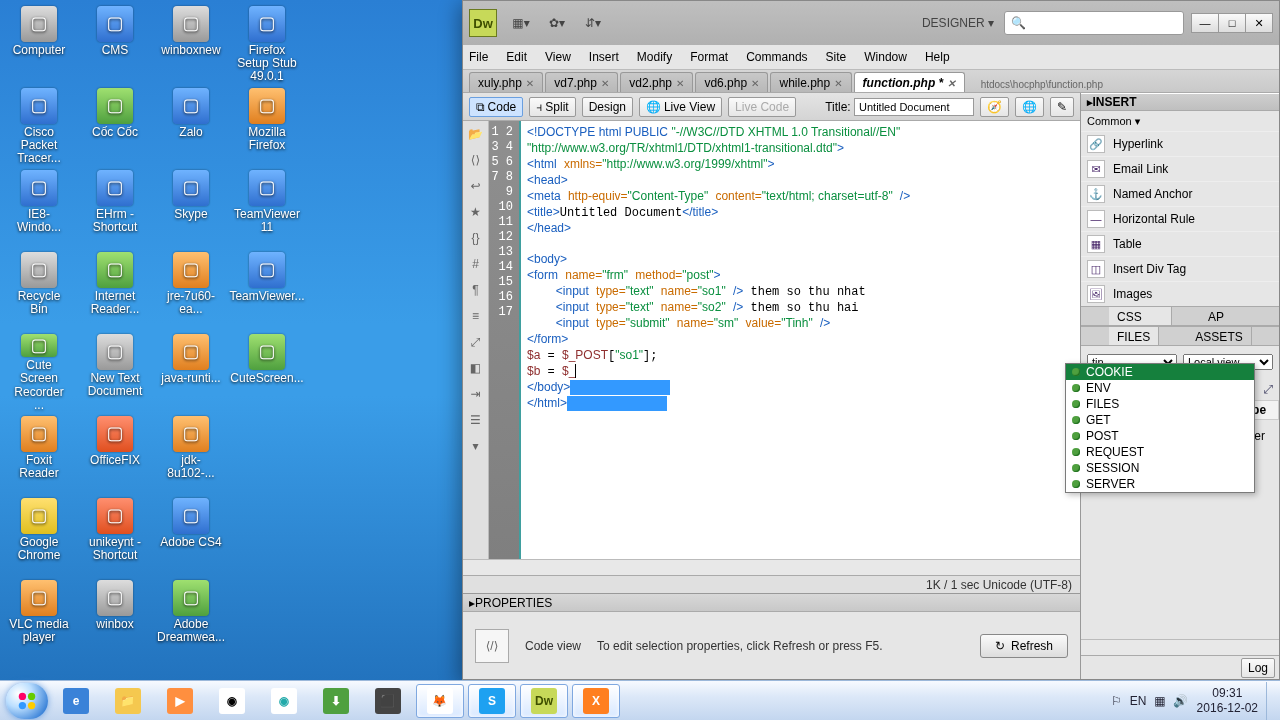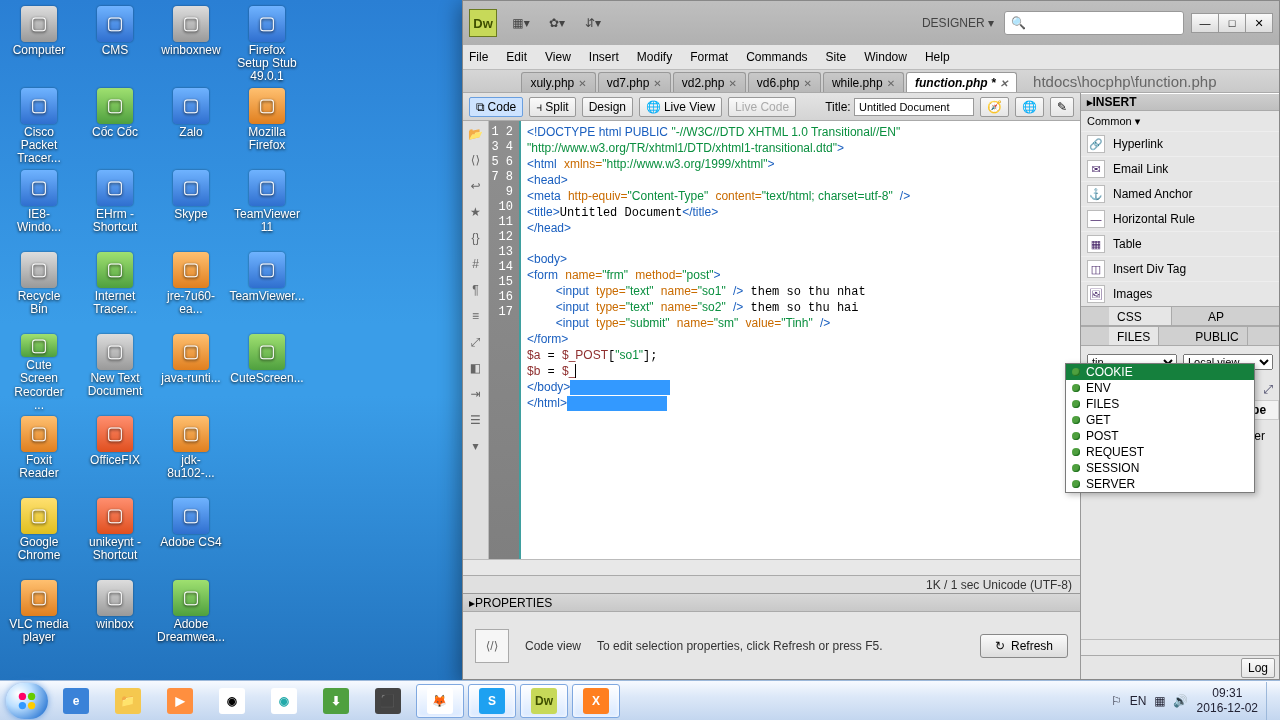--- a/index.html
+++ b/index.html
@@ -24,24 +24,24 @@
 .dw-logo { width: 28px; height: 28px; background: #c7d959; border:1px solid #6a7a1f; display:flex; align-items:center; justify-content:center; font-weight:bold; color:#3f4f00; font-size:13px; }
 .dw-tbico { width:24px; margin-left:12px; text-align:center; color:#444; }
 .dw-spacer { flex:1; }
 .dw-role { color:#444; padding:4px 10px; }
 .dw-search { width:180px; height:24px; background:#fff; border:1px solid #999; border-radius:3px; display:flex; align-items:center; padding:0 6px; color:#aaa; }
 .dw-winbtns { display:flex; margin-left:8px; }
 .dw-winbtns span { width:28px; height:20px; border:1px solid #999; background:linear-gradient(#fafafa,#ddd); margin-left:-1px; display:flex; align-items:center; justify-content:center; font-size:11px; }
 
 .dw-menu { height: 24px; background: #e6e6e6; display:flex; align-items:center; padding:0 6px; gap:18px; color:#000; font-size:12px; }
 
-.dw-tabs { height: 24px; background: linear-gradient(#d6d6d6,#c9c9c9); display:flex; align-items:flex-end; padding-left:6px; border-top:1px solid #bbb; border-bottom:1px solid #aaa;justify-content:center; }
+.dw-tabs { height: 24px; background: linear-gradient(#d6d6d6,#c9c9c9); display:flex; align-items:flex-end; padding-left:6px; border-top:1px solid #bbb; border-bottom:1px solid #aaa; }
 .dw-tab { padding:3px 8px 2px; border:1px solid #999; border-bottom:none; background:linear-gradient(#c8c8c8,#b8b8b8); margin-right:2px; border-radius:3px 3px 0 0; font-size:11px; display:flex; align-items:center; gap:4px; }
 .dw-tab.active { background:#fff; font-weight:bold; font-style: italic; }
-.dw-tab.path { background:transparent; border:none; color:#666; font-size:15px; margin-left:6px;}
+.dw-tab.path { background:transparent; border:none; color:#666; font-size:10px; margin-left:6px;}
 .dw-tab .x { font-size:10px; color:#666; }
 
 .dw-body { flex:1; display:flex; min-height:0; }
 
 
 .dw-main { flex:1; display:flex; flex-direction:column; border-right:1px solid #999; min-width:0; }
 .dw-toolbar2 { height: 28px; background:linear-gradient(#e4e4e4,#d4d4d4); border-bottom:1px solid #aaa; display:flex; align-items:center; padding:0 6px; gap:6px; font-size:11px; }
 .tb-btn { border:1px solid #999; padding:2px 6px; background:linear-gradient(#fafafa,#e6e6e6); border-radius:2px; display:flex; align-items:center; gap:3px; }
 .tb-btn.pressed { background:#cde3ff; border-color:#6a9fdf; }
 .tb-title input { width:120px; height:18px; border:1px solid #999; padding:0 4px; font-size:11px; }
@@ -150,21 +150,21 @@
       <div class="di">
         <div class="ic green">▢</div>
         <div>Cốc Cốc</div>
       </div>
       <div class="di">
         <div class="ic blue">▢</div>
         <div>EHrm - Shortcut</div>
       </div>
       <div class="di">
         <div class="ic green">▢</div>
-        <div>Internet Tracer...</div>
+        <div>Internet Reader...</div>
       </div>
       <div class="di">
         <div class="ic gray">▢</div>
         <div>New Text Document</div>
       </div>
       <div class="di">
         <div class="ic red">▢</div>
         <div>OfficeFIX</div>
       </div>
       <div class="di">
@@ -436,21 +436,21 @@
             </div>
           </div>
 
         <div class="tabs-sm">
           <div class="act">CSS STYLES</div>
           <div>AP ELEMENTS</div>
         </div>
 
         <div class="tabs-sm">
           <div class="act">FILES</div>
-          <div>PUBLIC</div>
+          <div>ASSETS</div>
         </div>
         <div class="files">
           <div class="files-tb">
             <select><option>tin</option></select>
             <select style="width:70px"><option>Local view</option></select>
           </div>
           <div class="files-tb2">
             <span>🔌</span>
             <span>↻</span>
             <span style="flex:1"></span>

